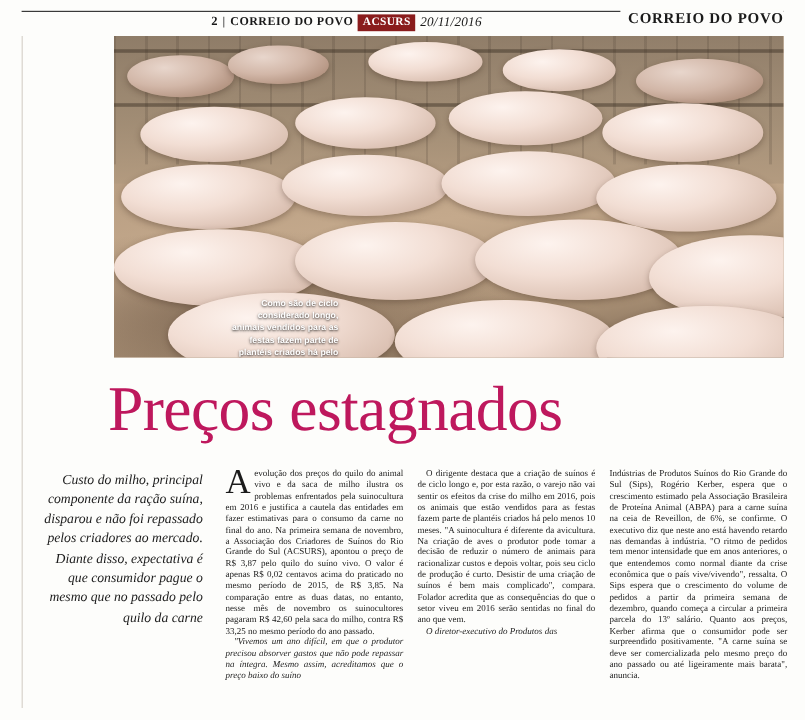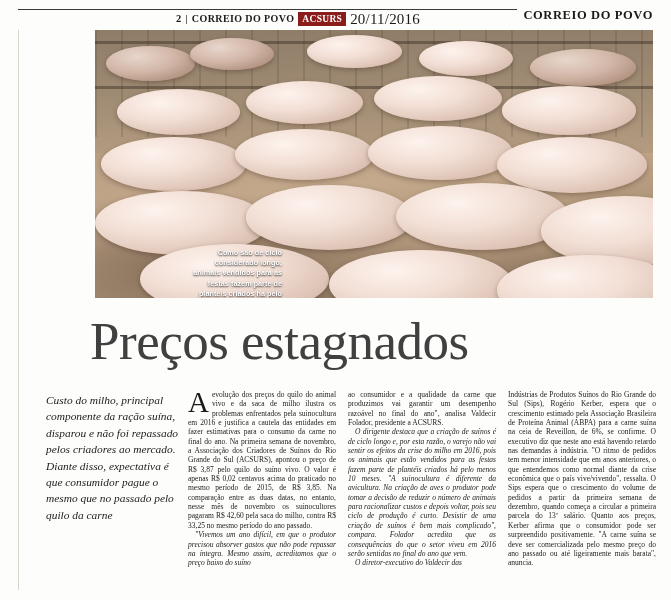--- a/index.html
+++ b/index.html
@@ -68,23 +68,24 @@
   }
   .header-section {
     font-size: 9.5px;
     font-weight: bold;
     color: #ffffff;
     background: #8a1c1c;
     padding: 1px 4px 1px 4px;
     letter-spacing: 0.3px;
   }
   .header-date {
-    font-size: 15px;
+    font-size: 11px;
     font-weight: normal;
     letter-spacing: 0.2px;
+    font-style: italic;
   }
   .header-logo {
     position: absolute;
     right: 18px;
     top: 8px;
     font-family: "Liberation Serif", serif;
     font-size: 12.5px;
     font-weight: bold;
     letter-spacing: 0.6px;
     background: #fdfdfb;
@@ -162,30 +163,31 @@
   
   .headline {
     position: absolute;
     left: 90px;
     top: 312px;
     width: 565px;
     font-family: "Liberation Serif", serif;
     font-size: 53px;
     line-height: 58px;
     letter-spacing: -0.5px;
-    color: #404040;
+    color: #be185d;
     white-space: nowrap;
   }
 
   
   .lead {
     position: absolute;
-    left: 46px;
+    left: 29px;
     top: 392px;
     width: 140px;
+    text-align: right;
     font-family: "Liberation Serif", serif;
     font-style: italic;
     font-size: 11.4px;
     line-height: 16.4px;
     color: #1a1a1a;
   }
 
   
   .cols {
     position: absolute;
@@ -295,23 +297,22 @@
   <div class="cols">
 
     <div class="col">
       <p class="first">
         <span class="dropcap">A</span><span>evolução dos preços do quilo do animal vivo e da saca de milho ilustra os problemas enfrentados pela suinocultura em 2016 e justifica a cautela das entidades em fazer estimativas para o consumo da carne no final do ano. Na primeira semana de novembro, a Associação dos Criadores de Suínos do Rio Grande do Sul (ACSURS), apontou o preço de R$ 3,87 pelo quilo do suíno vivo. O valor é apenas R$ 0,02 centavos acima do praticado no mesmo período de 2015, de R$ 3,85. Na comparação entre as duas datas, no entanto, nesse mês de novembro os suinocultores pagaram R$ 42,60 pela saca do milho, contra R$ 33,25 no mesmo período do ano passado.</span>
       </p>
       <p>"Vivemos um ano difícil, em que o produtor precisou absorver gastos que não pode repassar na íntegra. Mesmo assim, acreditamos que o preço baixo do suíno</p>
     </div>
 
     <div class="col">
-      <p class="first">ao consumidor e a qualidade da carne que produzimos vai garantir um desempenho razoável no final do ano", analisa Valdecir Folador, presidente a ACSURS.</p>
       <p>O dirigente destaca que a criação de suínos é de ciclo longo e, por esta razão, o varejo não vai sentir os efeitos da crise do milho em 2016, pois os animais que estão vendidos para as festas fazem parte de plantéis criados há pelo menos 10 meses. "A suinocultura é diferente da avicultura. Na criação de aves o produtor pode tomar a decisão de reduzir o número de animais para racionalizar custos e depois voltar, pois seu ciclo de produção é curto. Desistir de uma criação de suínos é bem mais complicado", compara. Folador acredita que as consequências do que o setor viveu em 2016 serão sentidas no final do ano que vem.</p>
-      <p>O diretor-executivo do Valdecir das</p>
+      <p>O diretor-executivo do Produtos das</p>
     </div>
 
     <div class="col">
       <p class="first">Indústrias de Produtos Suínos do Rio Grande do Sul (Sips), Rogério Kerber, espera que o crescimento estimado pela Associação Brasileira de Proteína Animal (ABPA) para a carne suína na ceia de Reveillon, de 6%, se confirme. O executivo diz que neste ano está havendo retardo nas demandas à indústria. "O ritmo de pedidos tem menor intensidade que em anos anteriores, o que entendemos como normal diante da crise econômica que o país vive/vivendo", ressalta. O Sips espera que o crescimento do volume de pedidos a partir da primeira semana de dezembro, quando começa a circular a primeira parcela do 13º salário. Quanto aos preços, Kerber afirma que o consumidor pode ser surpreendido positivamente. "A carne suína se deve ser comercializada pelo mesmo preço do ano passado ou até ligeiramente mais barata", anuncia.</p>
     </div>
 
   </div>
 
 </div>
 

